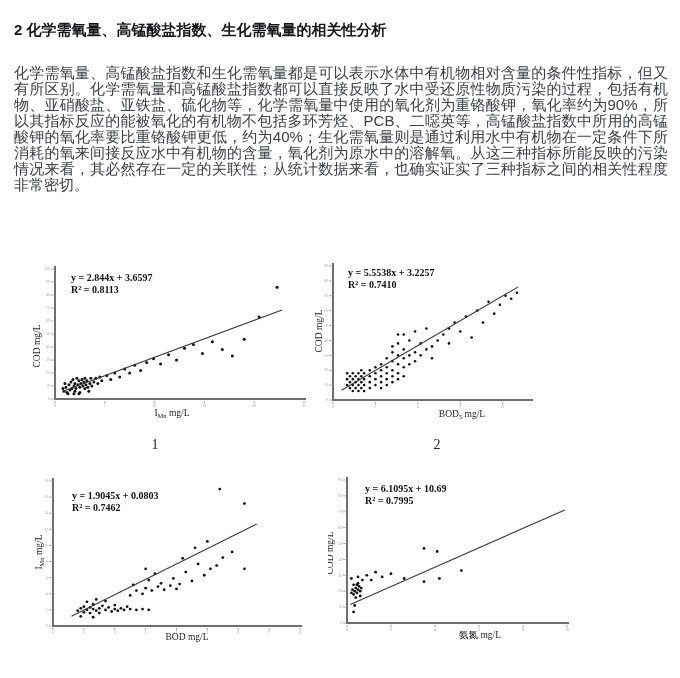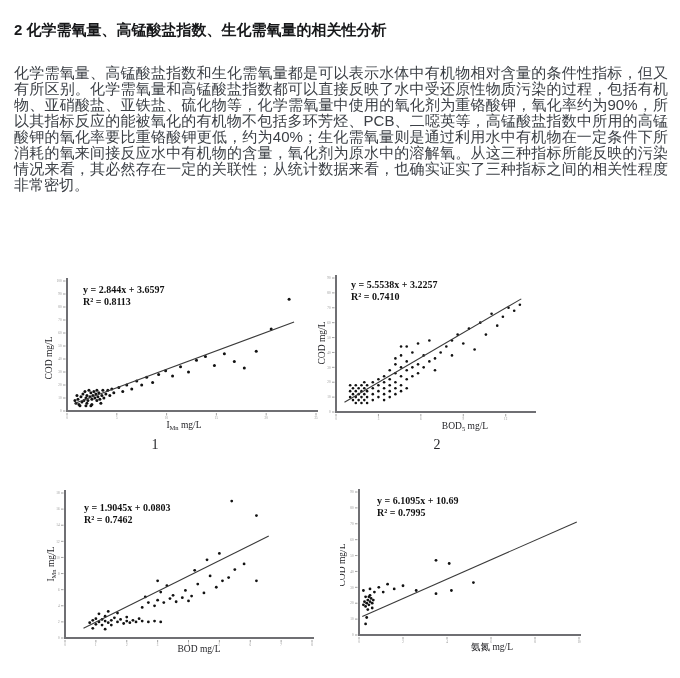--- a/index.html
+++ b/index.html
@@ -2,21 +2,21 @@
 <html><head>
 <meta charset="utf-8">
 <style>
   html,body{margin:0;padding:0;background:#fff;}
   .page{position:relative;width:680px;height:678px;background:#ffffff;overflow:hidden;
         font-family:"Liberation Sans","DejaVu Sans",sans-serif;}
   .doc-title{position:absolute;left:14px;top:8px;width:650px;font-size:15px;font-weight:bold;
         color:#17181a;line-height:20px;}
   .doc-para{position:absolute;left:14px;top:50px;width:654px;font-size:15px;line-height:16px;
         color:#3c4046;text-align:justify;}
-  .fig{position:absolute;margin:16px;padding:0;}
+  .fig{position:absolute;margin:4px;padding:0;}
   .fig svg{display:block;}
   svg text{font-family:"Liberation Serif","DejaVu Serif",serif;}
   .fig-num{position:absolute;width:20px;text-align:center;
         font-family:"Liberation Serif","DejaVu Serif",serif;font-size:14px;color:#24262a;}
 </style>
 </head>
 <body>
 
 <div class="page">
 
@@ -125,21 +125,21 @@
         <circle cx="241.17999999999998" cy="56.099999999999994" r="1.5" fill="#121212"></circle>
         <circle cx="259.108" cy="26.200000000000003" r="1.5" fill="#121212"></circle>
         <line x1="44.968" y1="130.28463" x2="264.088" y2="48.94623" stroke="#3a3a3a" stroke-width="1.1"></line>
         <text x="53" y="20" font-size="10" font-weight="bold" fill="#121212">y = 2.844x + 3.6597</text>
         <text x="53" y="32" font-size="10" font-weight="bold" fill="#121212">R² = 0.8113</text>
         <text x="154" y="155" font-size="9.5" fill="#26262a" text-anchor="middle"><tspan>I</tspan><tspan dy="2.2" font-size="6.5">Mn</tspan><tspan dy="-2.2"> mg/L</tspan></text>
         <text x="22" y="85" font-size="9.5" fill="#26262a" text-anchor="middle" transform="rotate(-90 22 85)"><tspan>COD</tspan><tspan dy="0">  mg/L</tspan></text>
       </svg>
   </figure>
 
-  <figure class="fig" style="left:302px;top:257px;">
+  <figure class="fig" style="left:311px;top:257px;">
     <svg width="236" height="170" viewBox="0 0 236 170">
         <line x1="18" y1="2" x2="18" y2="140" stroke="#6f6f73" stroke-width="2"></line>
         <line x1="17" y1="139" x2="218" y2="139" stroke="#6f6f73" stroke-width="2"></line>
         <line x1="18" y1="141" x2="18" y2="143.5" stroke="#8a8a8a" stroke-width="0.8"></line>
         <text x="18" y="147" font-size="3.2" fill="#909090" text-anchor="middle">0</text>
         <line x1="60.42857142857142" y1="141" x2="60.42857142857142" y2="143.5" stroke="#8a8a8a" stroke-width="0.8"></line>
         <text x="60.42857142857142" y="147" font-size="3.2" fill="#909090" text-anchor="middle">3</text>
         <line x1="102.85714285714285" y1="141" x2="102.85714285714285" y2="143.5" stroke="#8a8a8a" stroke-width="0.8"></line>
         <text x="102.85714285714285" y="147" font-size="3.2" fill="#909090" text-anchor="middle">6</text>
         <line x1="145.28571428571428" y1="141" x2="145.28571428571428" y2="143.5" stroke="#8a8a8a" stroke-width="0.8"></line>

